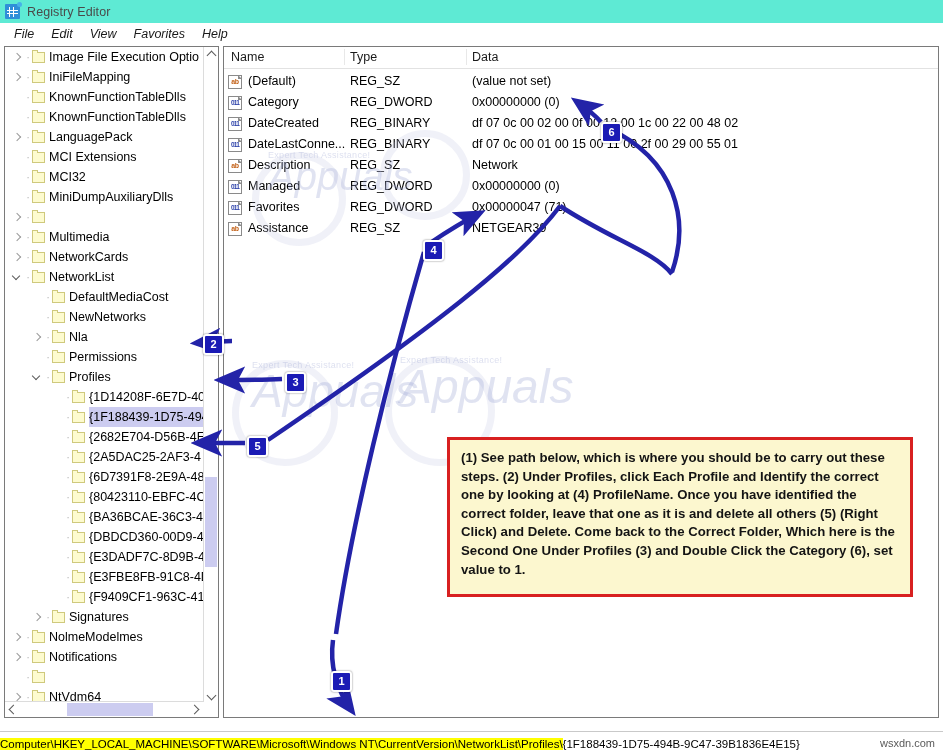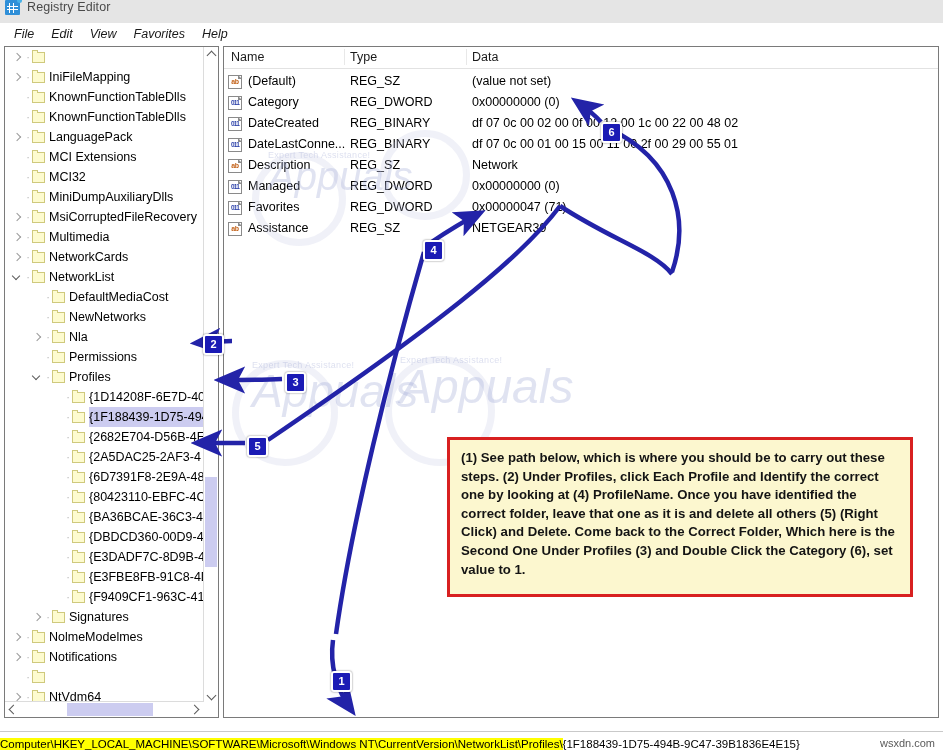--- a/index.html
+++ b/index.html
@@ -8,22 +8,22 @@
     background:#ffffff;
     font-family:"Liberation Sans", sans-serif;
     font-size:12px;
     color:#000;
     overflow:hidden;
     position:relative;
   }
   
   #titlebar{
     position:absolute;left:0;top:0;width:943px;height:23px;
-    background:#e5e5e5;
-    display:flex;align-items:flex-start;
+    background:#5eead4;
+    display:flex;align-items:center;
   }
   #app-icon{
     width:15px;height:15px;margin-left:5px;margin-right:7px;
     background:#2f8fd8;
     position:relative;border-radius:1px;
     display:inline-block;
   }
   #app-icon .grid{
     position:absolute;left:2px;top:3px;width:11px;height:10px;
     background:
@@ -235,20 +235,21 @@
   <div class="menu-item">Favorites</div>
   <div class="menu-item">Help</div>
 </div>
 
 <div id="tree-pane">
   <div id="tree-scroll">
       <div class="trow" style="padding-left: 6px;">
         <span class="expander has"></span>
         <span class="dots">·</span>
         <span class="folder"></span>
+        <span class="tlabel">Image File Execution Optio</span>
       </div>
       <div class="trow" style="padding-left: 6px;">
         <span class="expander has"></span>
         <span class="dots">·</span>
         <span class="folder"></span>
         <span class="tlabel">IniFileMapping</span>
       </div>
       <div class="trow" style="padding-left: 6px;">
         <span class="expander"></span>
         <span class="dots">·</span>
@@ -282,21 +283,20 @@
       <div class="trow" style="padding-left: 6px;">
         <span class="expander"></span>
         <span class="dots">·</span>
         <span class="folder"></span>
         <span class="tlabel">MiniDumpAuxiliaryDlls</span>
       </div>
       <div class="trow" style="padding-left: 6px;">
         <span class="expander has"></span>
         <span class="dots">·</span>
         <span class="folder"></span>
-        <span class="tlabel">MsiCorruptedFileRecovery</span>
       </div>
       <div class="trow" style="padding-left: 6px;">
         <span class="expander has"></span>
         <span class="dots">·</span>
         <span class="folder"></span>
         <span class="tlabel">Multimedia</span>
       </div>
       <div class="trow" style="padding-left: 6px;">
         <span class="expander has"></span>
         <span class="dots">·</span>

